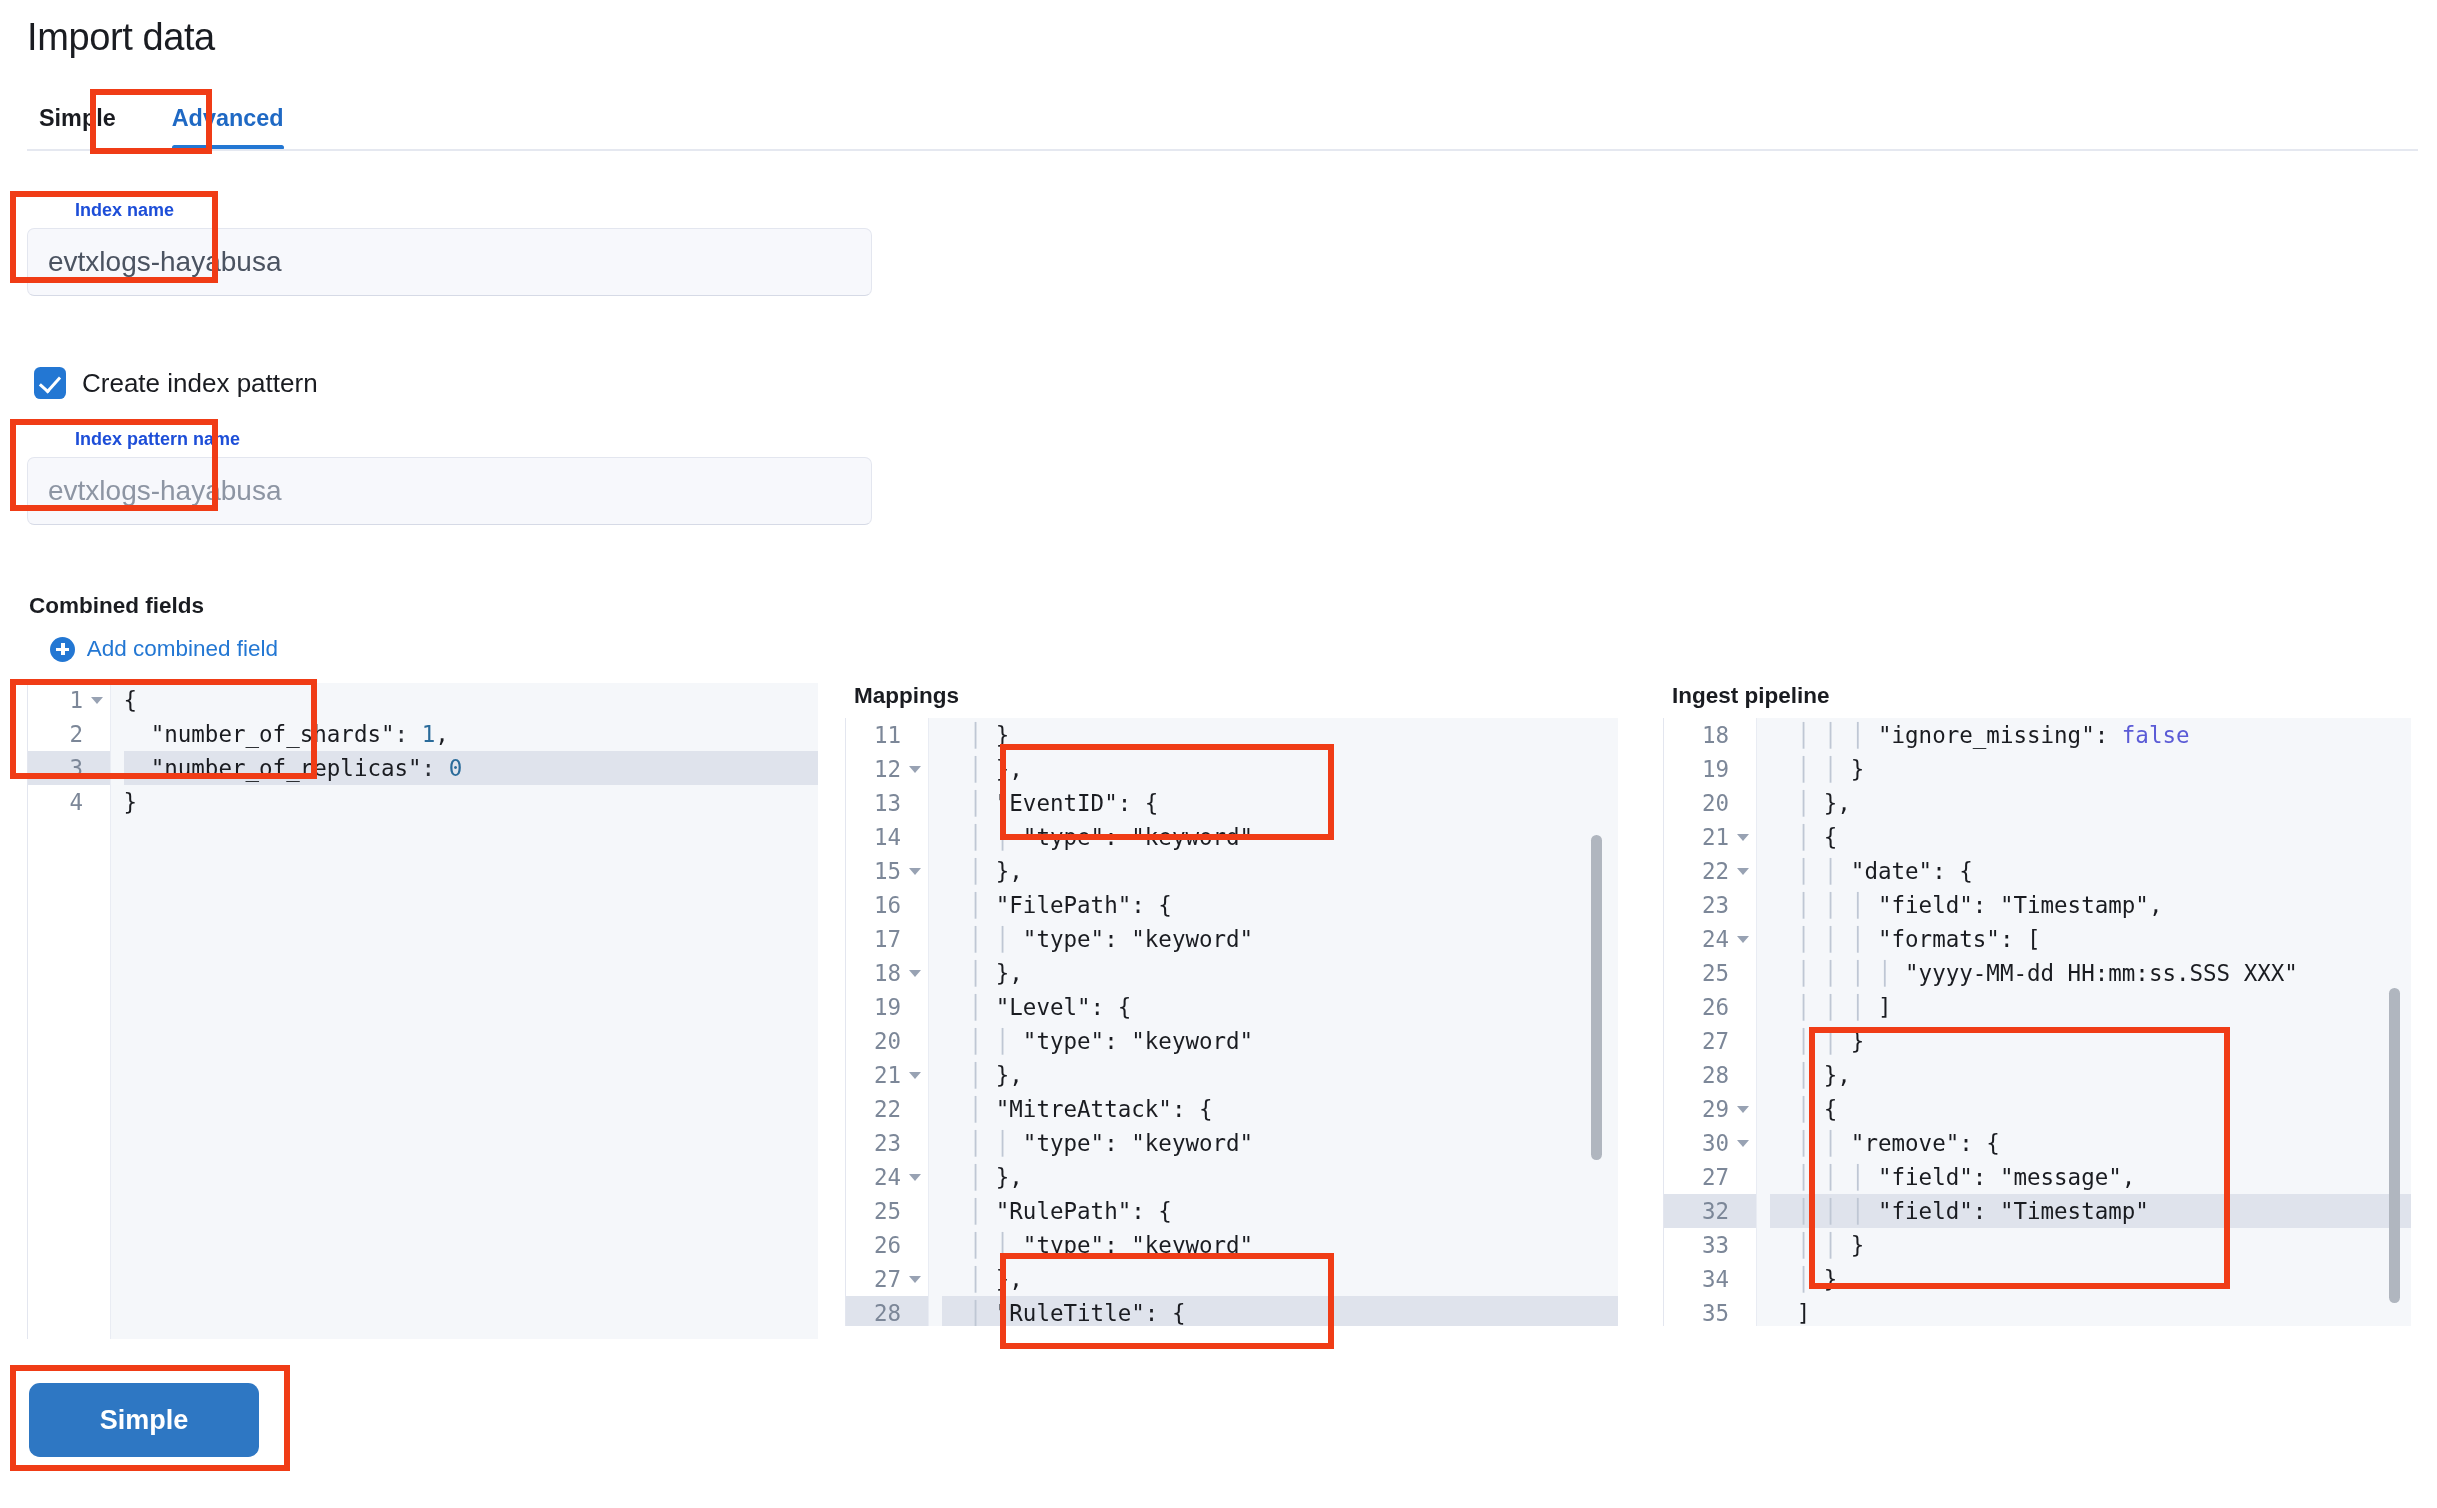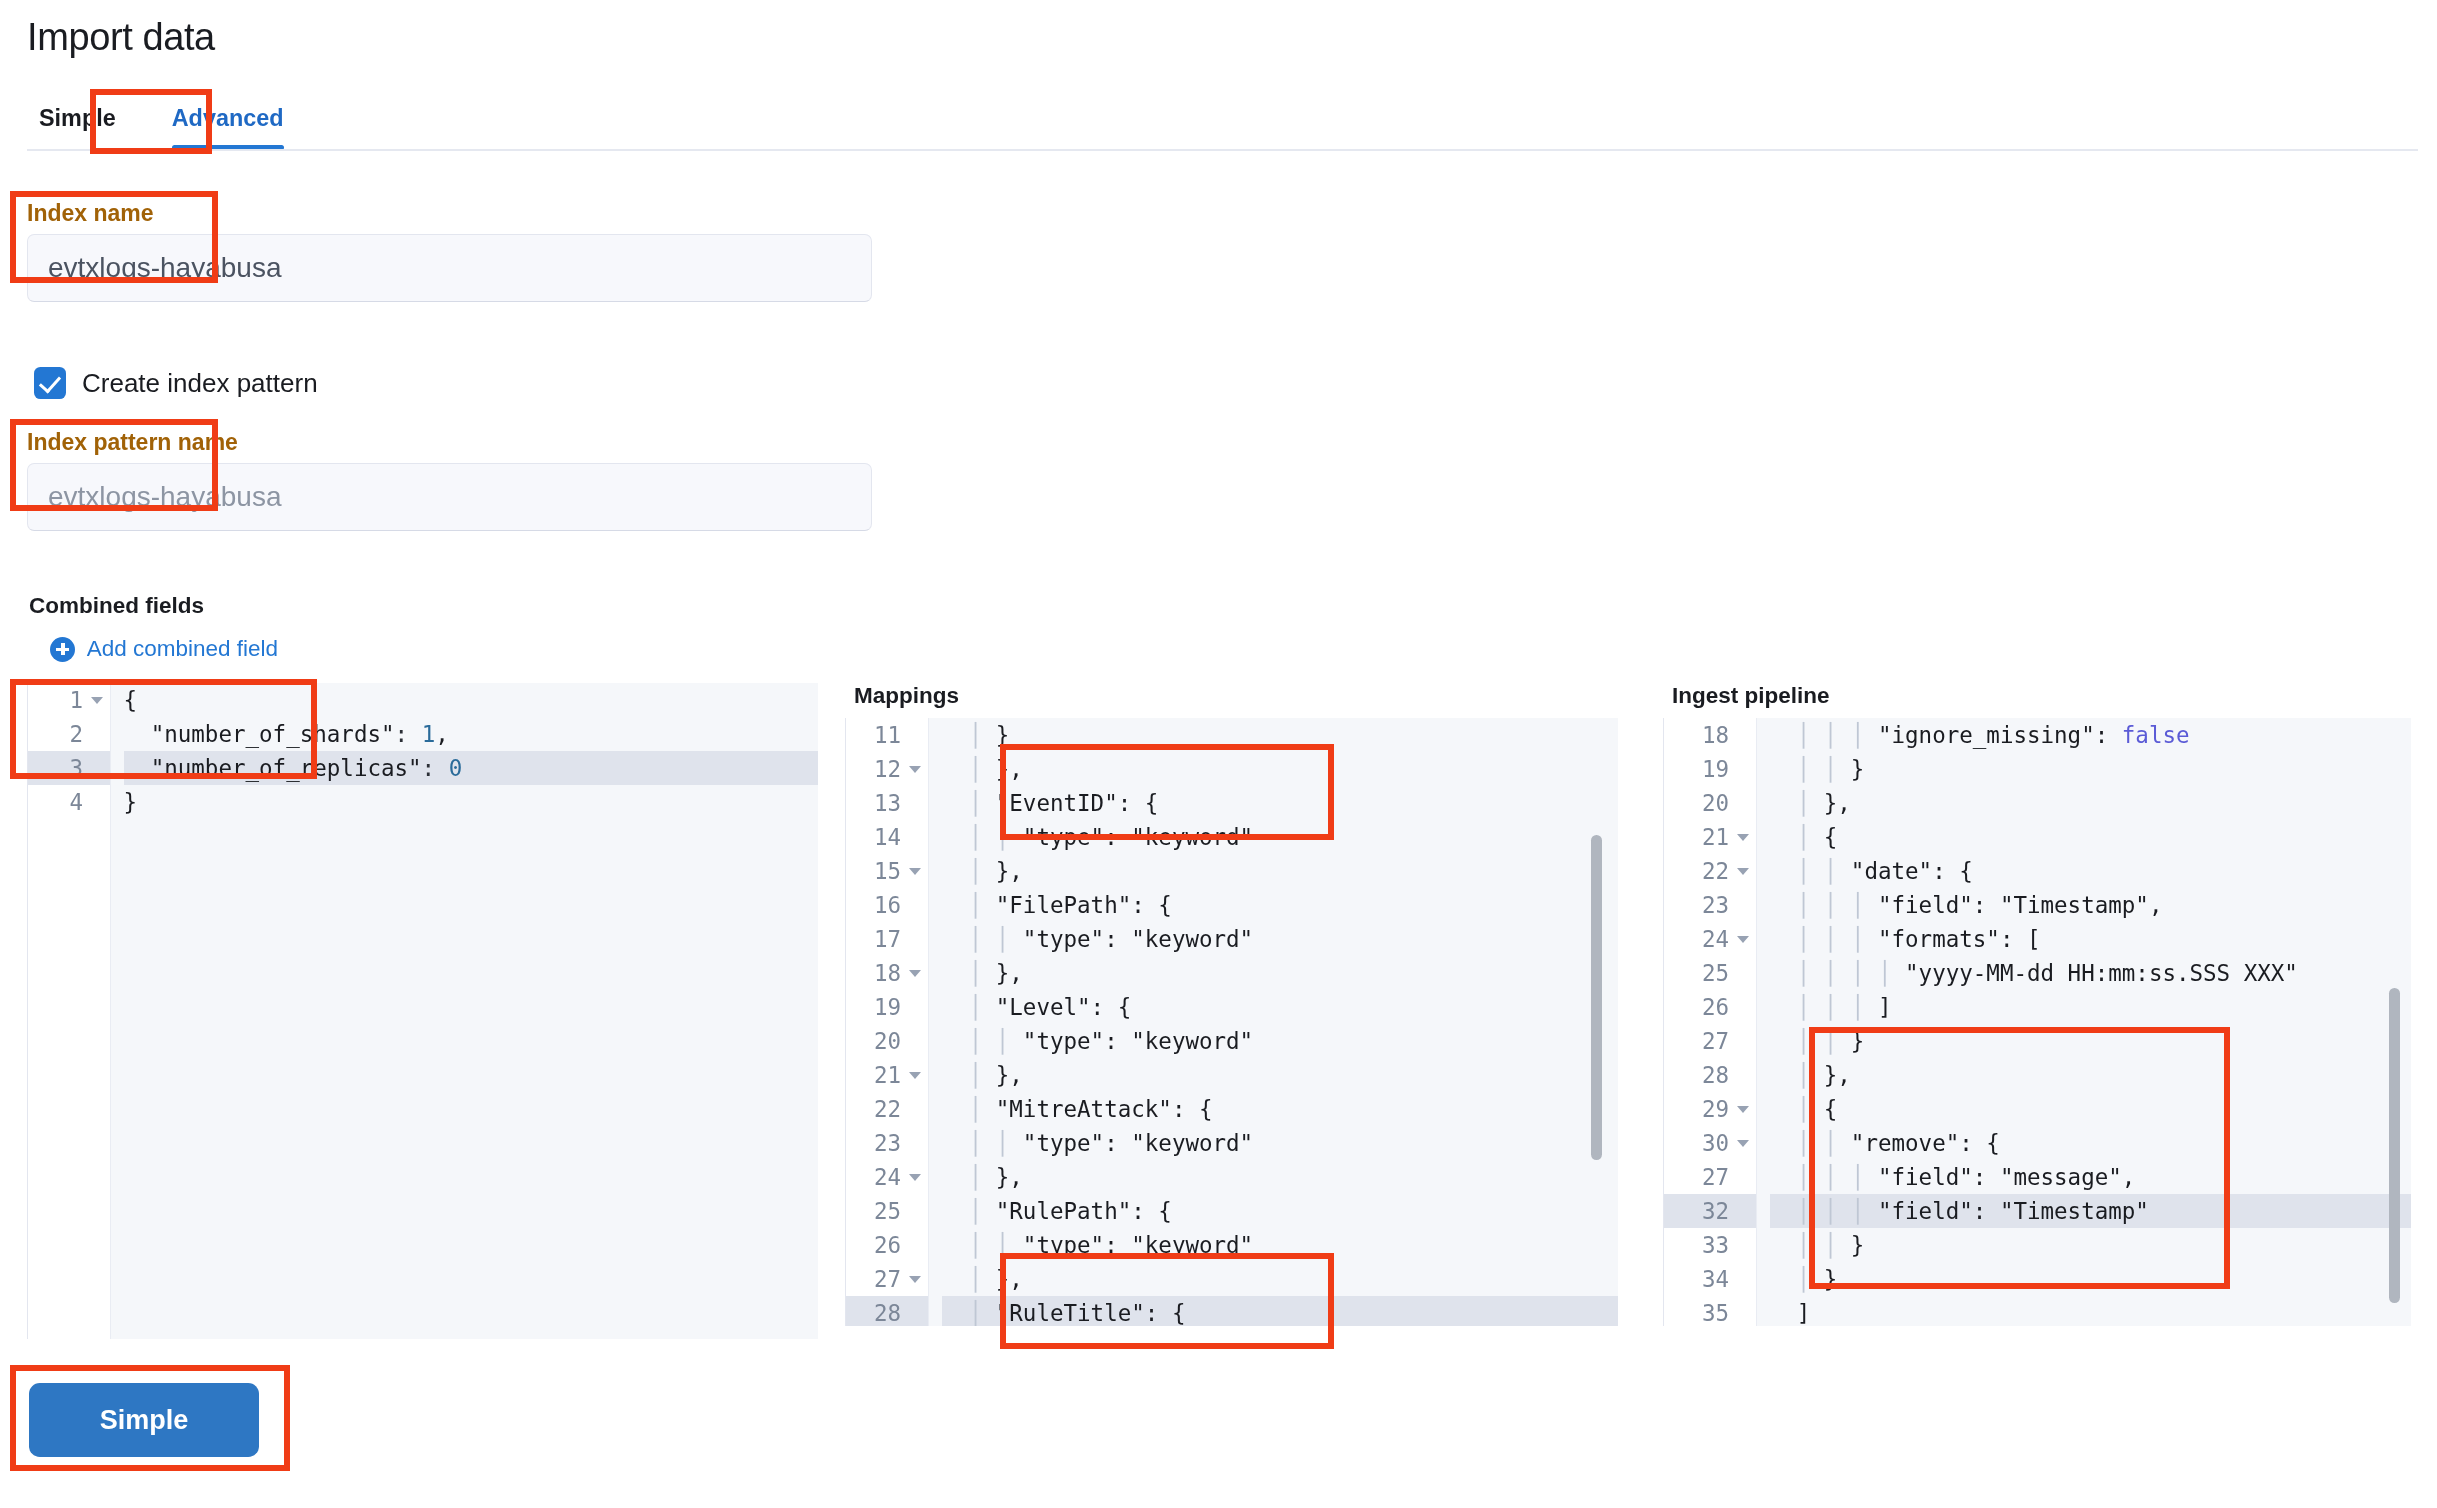--- a/index.html
+++ b/index.html
@@ -35,21 +35,21 @@
     content:""; position:absolute; left:20px; right:20px; bottom:0;
     height:5.4px; background:#2377d3; border-radius:2.7px;
   }
   .tab-rule {
     position:absolute; left:27px; right:20px; top:149px;
     height:1.8px; background:#e5e8f0;
   }
 
   
   .field-label {
-    font-size:23px; font-weight:700; color:#a16207;
+    font-size:18px; font-weight:700; color:#1d4ed8;margin-left:48px;
   }
   .field-input {
     width:845px; height:68px; margin-top:7.2px;
     background:#f7f8fc;
     border:0.9px solid #e3e6ef;
     border-bottom:1.8px solid #d6dae6;
     border-radius:7.2px;
     font-size:28px; color:#4b5361;
     padding:0 20px; line-height:65px;
     font-family:"Liberation Sans", sans-serif;

